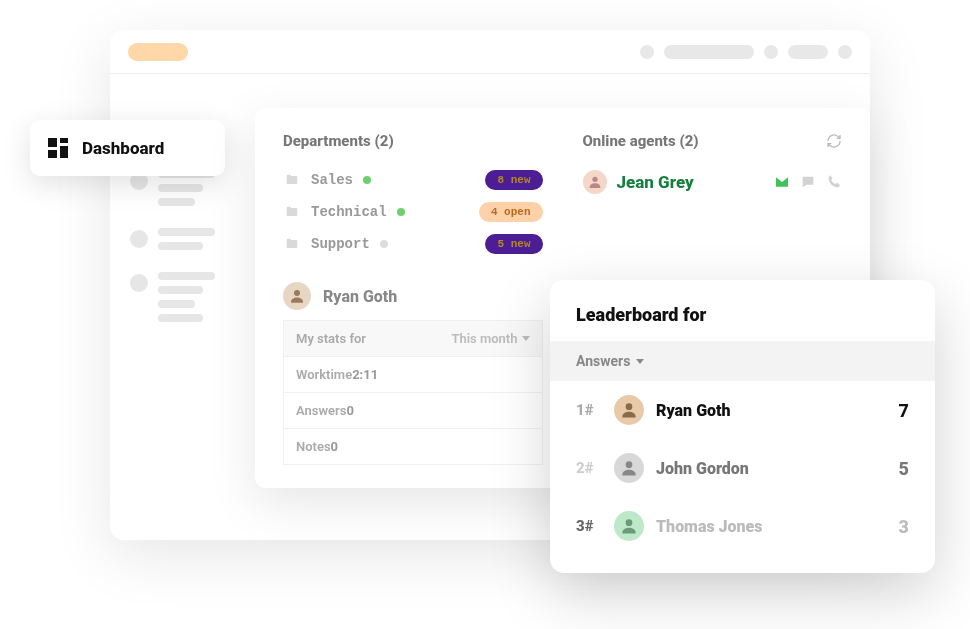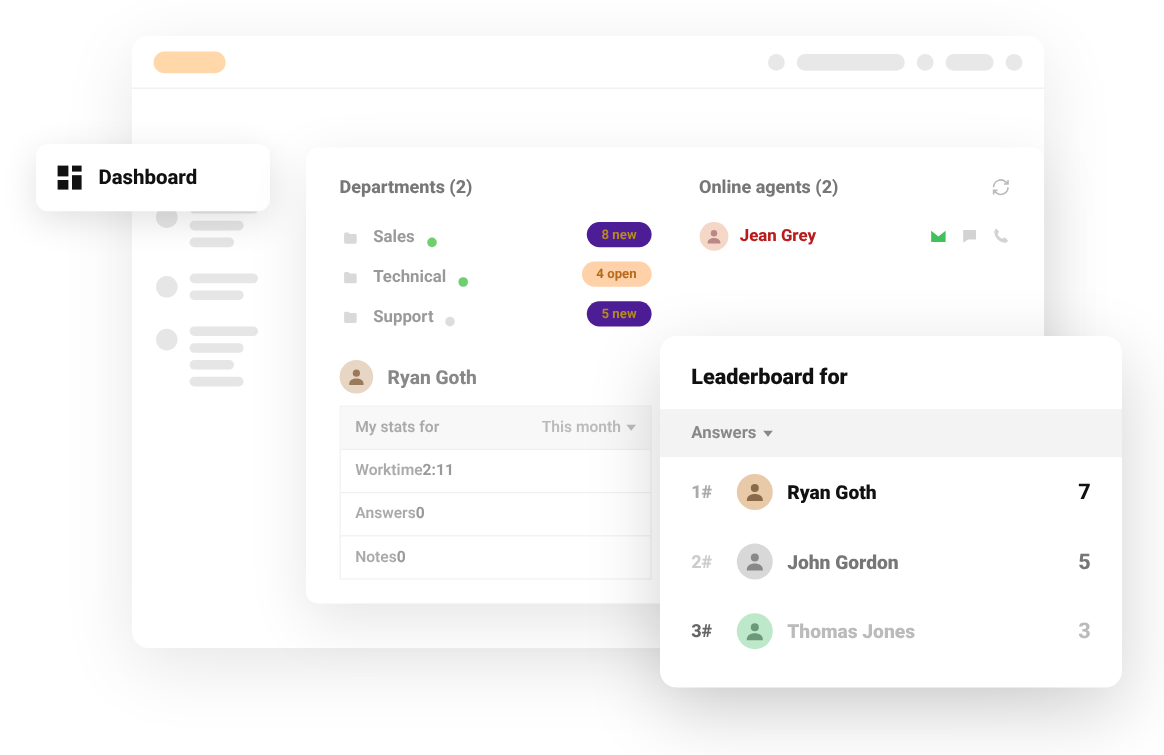--- a/index.html
+++ b/index.html
@@ -85,21 +85,21 @@
     position: absolute; background: #111;
   }
   .dash-icon .a { top:0; left:0; width:9px; height:9px; }
   .dash-icon .b { top:0; right:0; width:8px; height:5px; }
   .dash-icon .c { bottom:0; left:0; width:9px; height:8px; }
   .dash-icon .d { bottom:0; right:0; width:8px; height:12px; }
 
   
   .main-card {
     position: absolute;
-    top: 123px;
+    top: 108px;
     left: 255px;
     width: 615px;
     height: 380px;
     background: #fff;
     border-radius: 10px;
     box-shadow: 0 15px 50px rgba(0,0,0,0.10);
     padding: 24px 28px;
     display: flex;
     gap: 40px;
   }
@@ -107,39 +107,40 @@
   .section-title {
     font-size: 15px; font-weight: 800; color: #777; margin-bottom: 14px;
     display:flex; align-items:center; justify-content:space-between;
   }
   .refresh {
     width: 16px; height: 16px; color: #bbb; cursor: pointer;
   }
 
   
   .dept-row {
-    display: flex; align-items: flex-end; gap: 10px;
+    display: flex; align-items: center; gap: 10px;
     font-size: 14px; color: #999; font-weight: 700;
     padding: 6px 0;
+    font-family: Liberation Mono, monospace;
   }
   .folder-icon { width: 18px; height: 14px; color: #d9d9d9; }
   .status-dot { width: 8px; height: 8px; border-radius:50%; }
   .status-online { background:#6fcf6f; }
   .status-off { background:#ddd; }
   .badge {
     margin-left: auto; font-size: 11px; font-weight: 700;
     padding: 4px 12px; border-radius: 12px; white-space: nowrap;
   }
   .badge-yellow { background:#4c1d95; color:#b58a1e; }
   .badge-orange { background:#ffd1a8; color:#b56a1e; }
 
   
   .agent-row {
     display: flex; align-items: center; gap: 10px;
-    font-size: 14px; color: #b91c1c; font-weight: 800;
+    font-size: 17px; color: #15803d; font-weight: 800;
     padding: 6px 0;
   }
   .avatar {
     width: 24px; height: 24px; border-radius: 50%;
     display:flex; align-items:center; justify-content:center;
     background:#eee;
   }
   .agent-actions { margin-left: auto; display:flex; gap:10px; align-items:center; }
   .ic { width: 16px; height: 16px; }
   .ic-mail-on { color:#3fc25a; }

